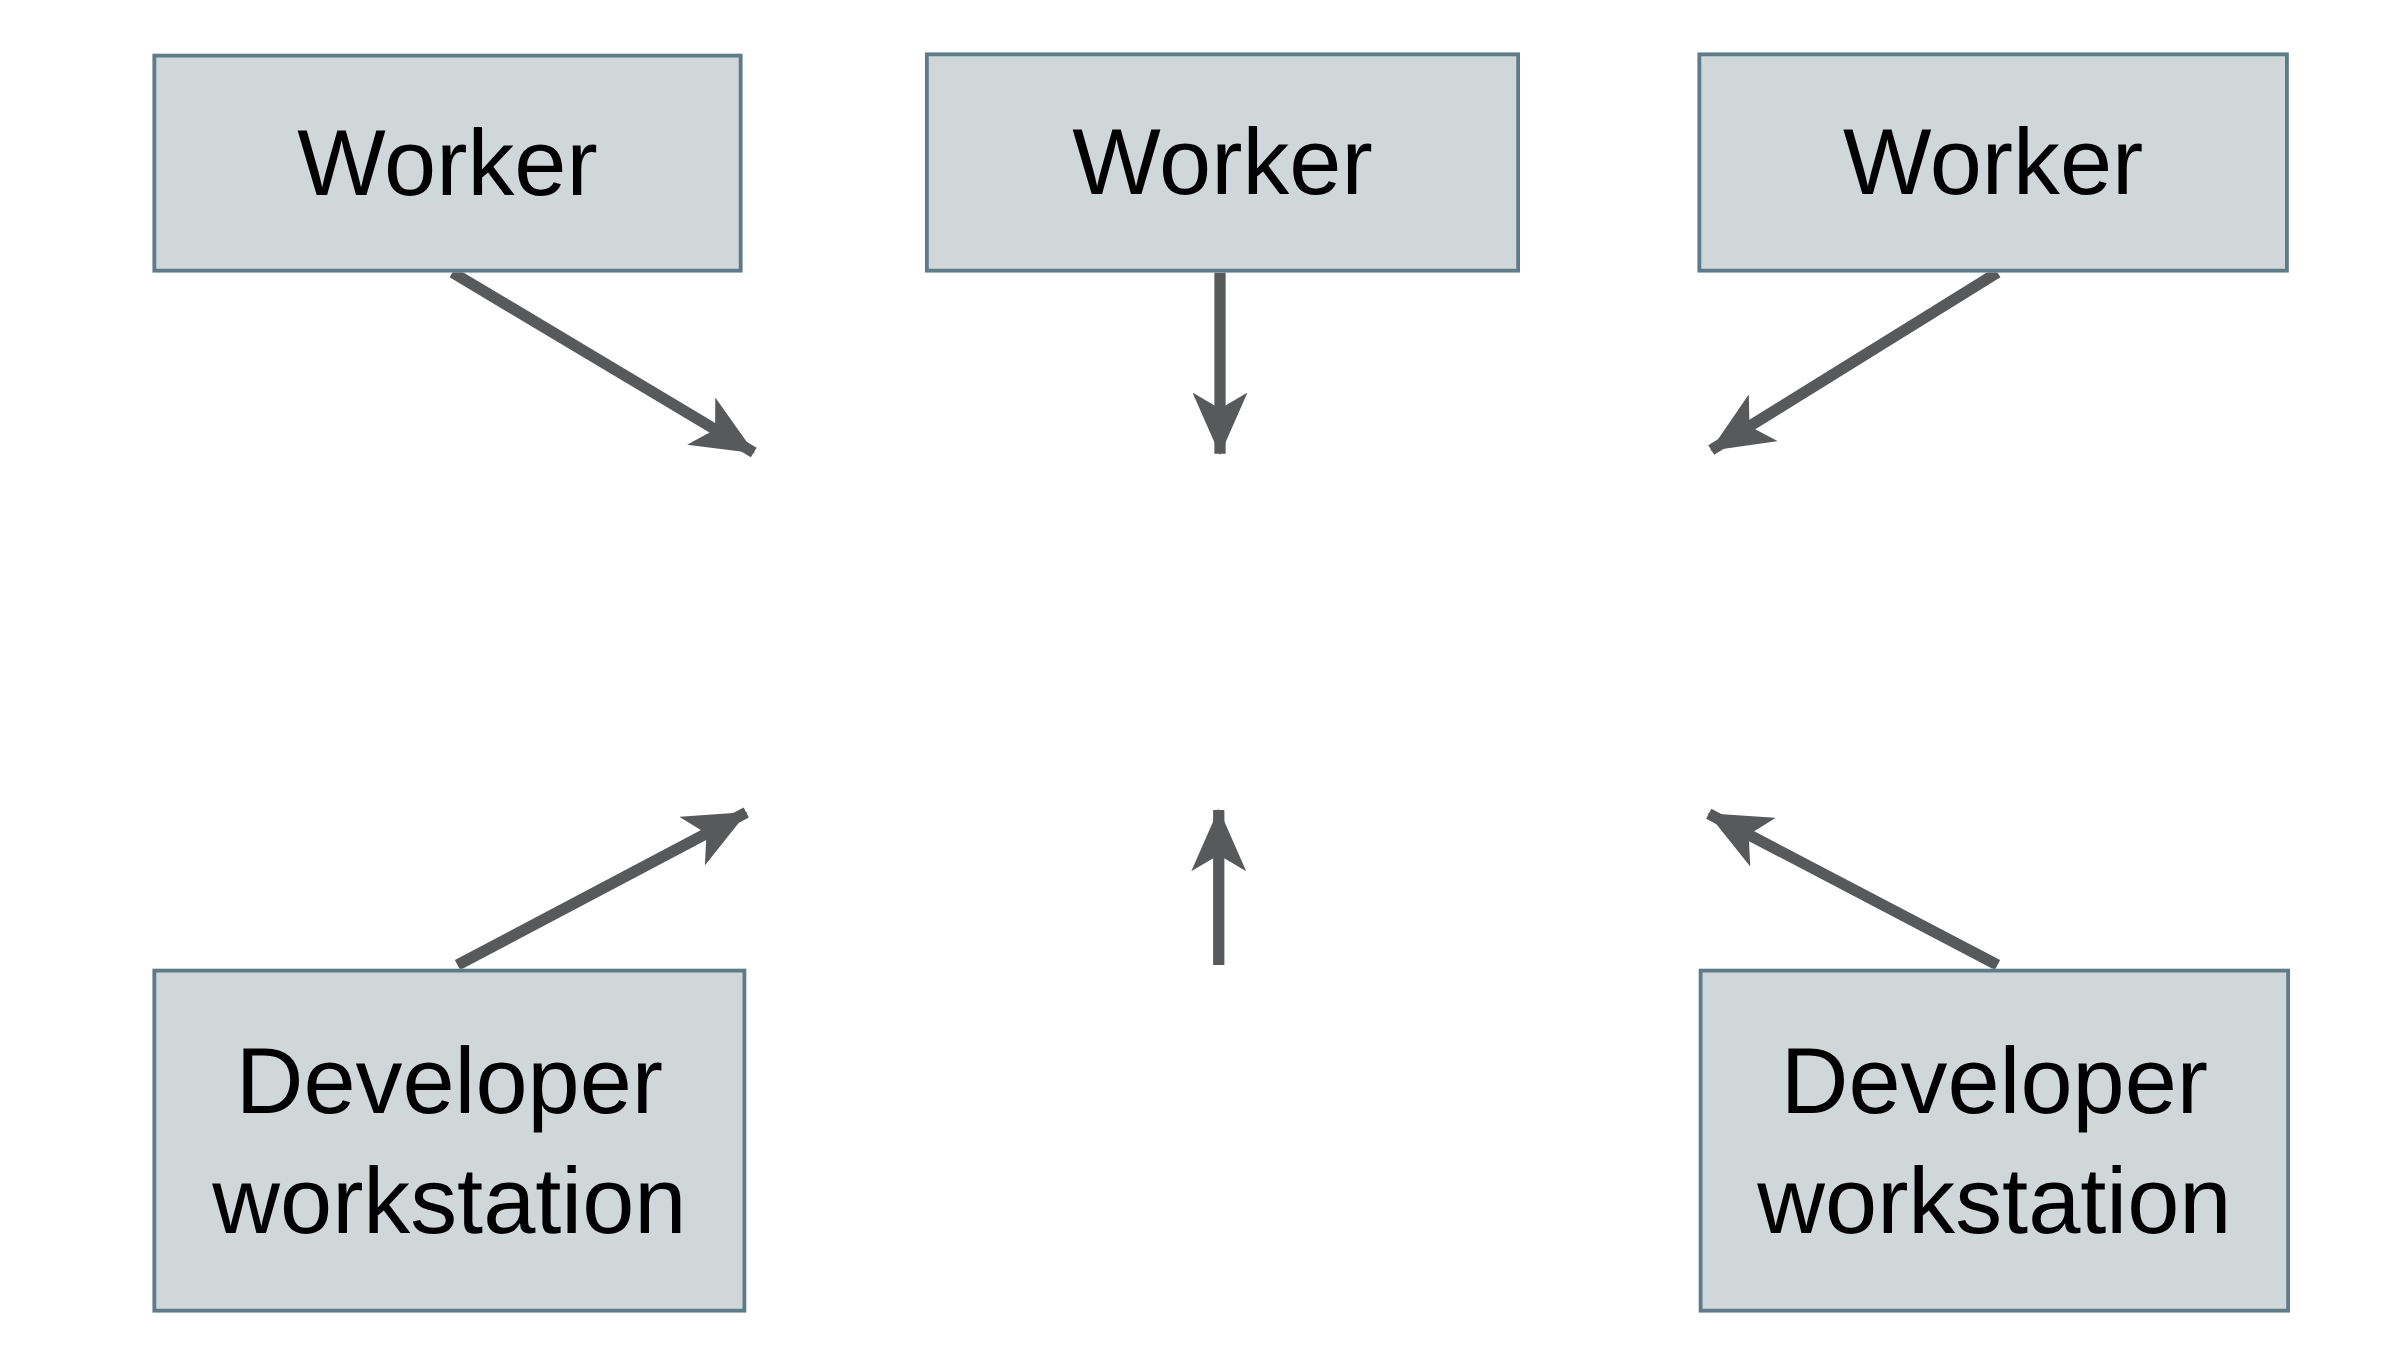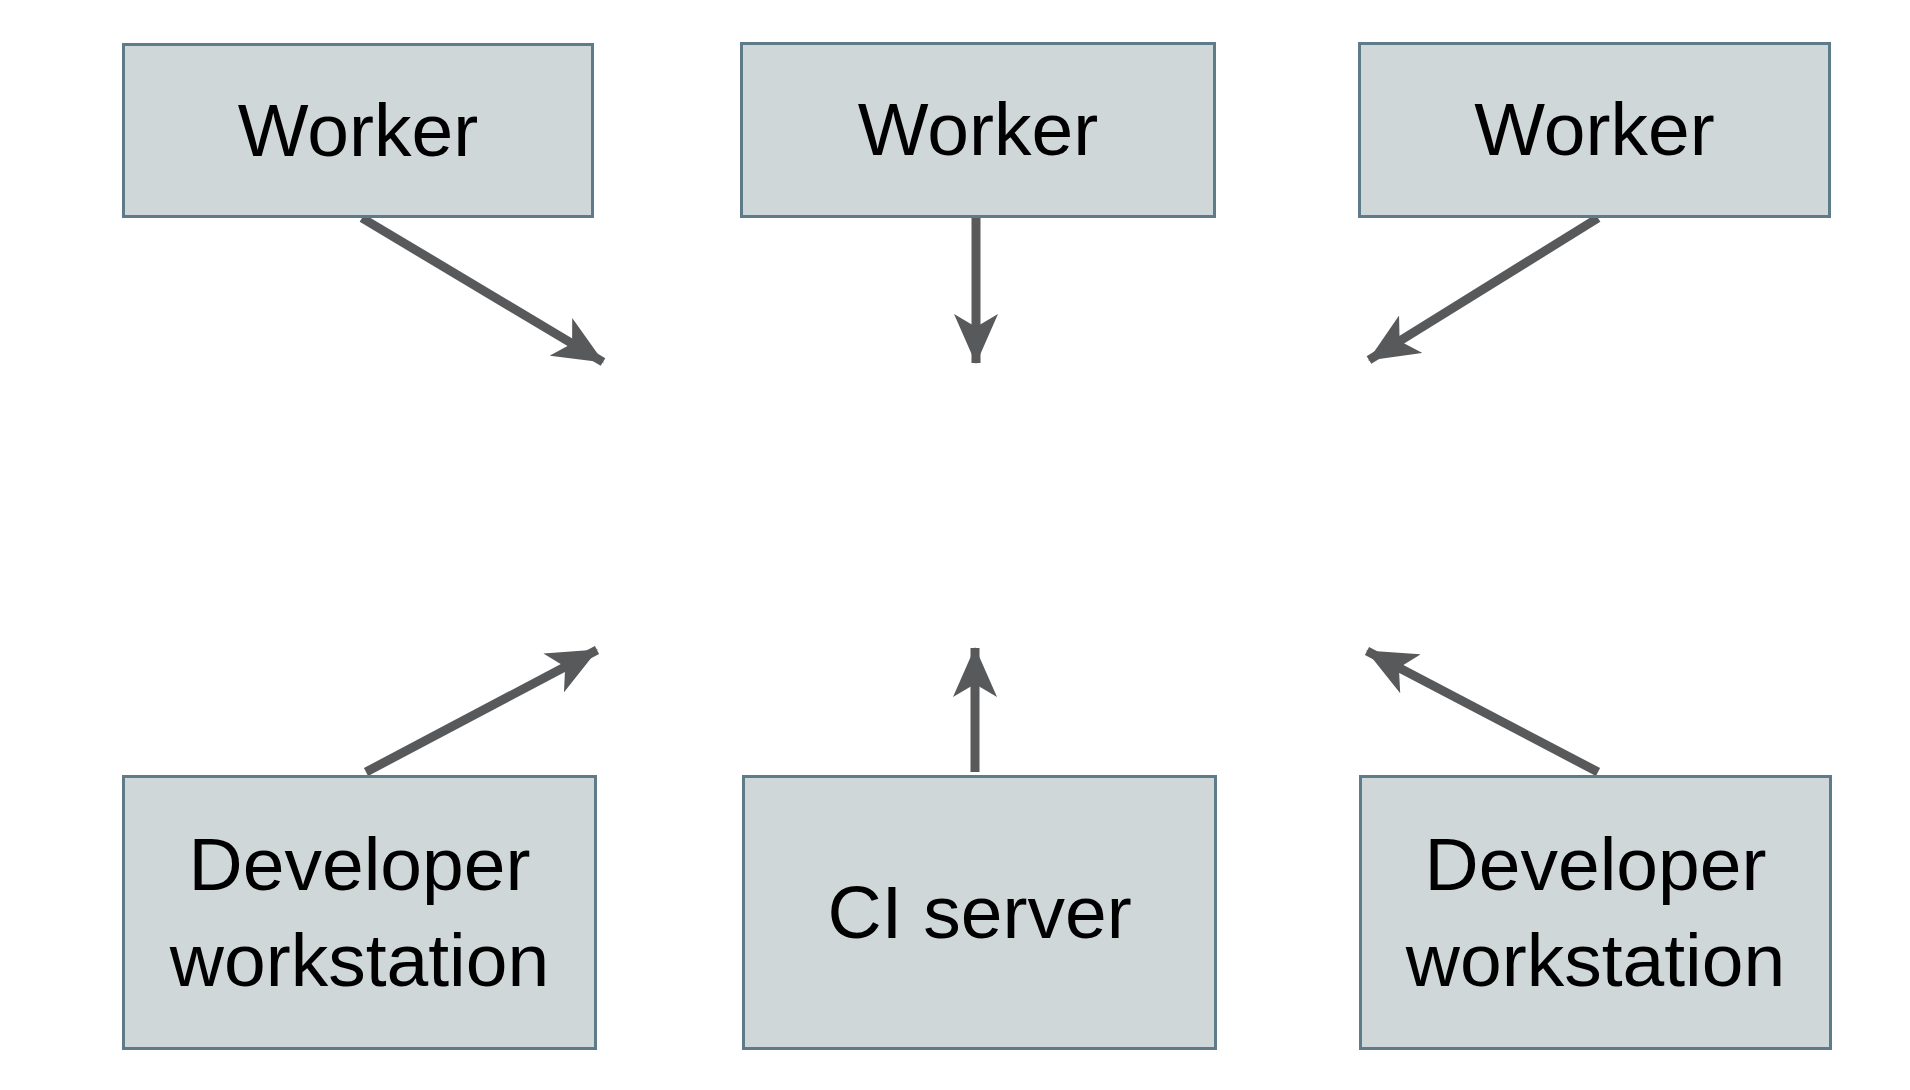--- a/index.html
+++ b/index.html
@@ -74,21 +74,18 @@
       <div class="node" style="left: 740px; top: 42px; width: 476px; height: 176px;">
         <div class="node-label">Worker</div>
       </div>
       <div class="node" style="left: 1358px; top: 42px; width: 473px; height: 176px;">
         <div class="node-label">Worker</div>
       </div>
       <div class="node" style="left: 122px; top: 775px; width: 475px; height: 275px;">
         <div class="node-label">Developer
 workstation</div>
       </div>
-      <div class="node" style="left: 742px; top: 775px; width: 475px; height: 275px;">
-        <div class="node-label">CI server</div>
-      </div>
       <div class="node" style="left: 1359px; top: 775px; width: 473px; height: 275px;">
         <div class="node-label">Developer
 workstation</div>
       </div>
     </div>
 </div>
 
 </body></html>

